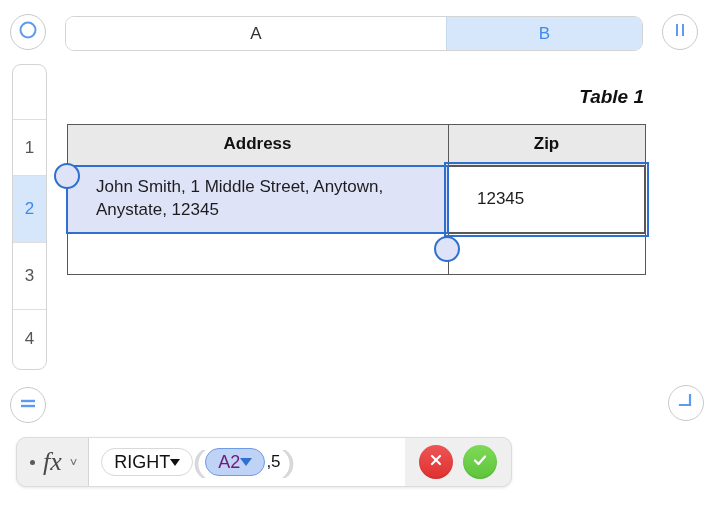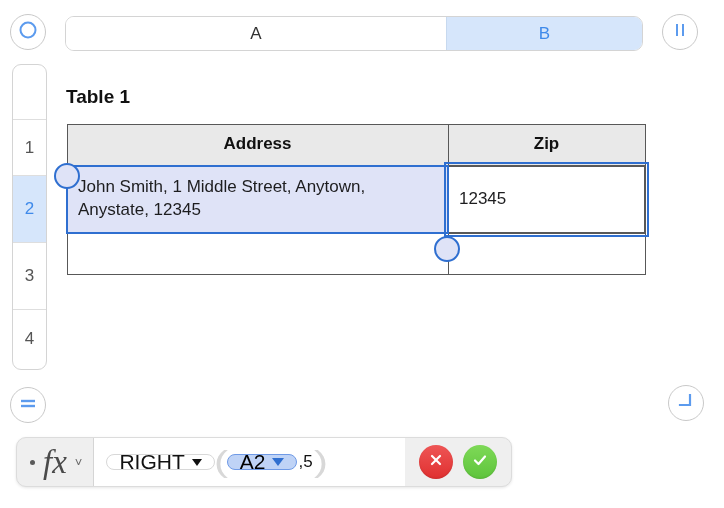--- a/index.html
+++ b/index.html
@@ -89,39 +89,40 @@
   .row-head.rh-2 { height: 67px; background: #d6e6fb; color: #3f8aea; }
   .row-head.rh-3 { height: 67px; }
   .row-head.rh-4 { height: 58px; }
 
   
   #table-title {
     position: absolute;
     left: 66px;
     top: 86px;
     width: 578px;
-    text-align: left;
+    text-align: right;
     font-size: 19px;
     font-weight: bold;
     color: #111111;
+    font-style: italic;
   }
 
   
   #sheet-table {
     position: absolute;
     left: 66px;
     top: 124px;
     width: 578px;
     border-collapse: collapse;
     table-layout: fixed;
     background: #ffffff;
   }
   #sheet-table td, #sheet-table th {
     border: 1px solid #585858;
-    padding: 0 10px;
+    padding: 0 28px;
     font-size: 17px;
     vertical-align: middle;
     box-sizing: border-box;
     line-height: 1.35;
   }
   #sheet-table th {
     background: #e9e9e9;
     font-weight: bold;
     text-align: center;
     height: 41px;
@@ -191,56 +192,55 @@
     border-right: 1px solid #d5d5d5;
     box-sizing: border-box;
   }
   #fx-dot {
     width: 5px; height: 5px; border-radius: 50%;
     background: #5a5a5a;
   }
   #fx-symbol {
     font-family: "Liberation Serif", serif;
     font-style: italic;
-    font-size: 33px;
+    font-size: 26px;
     color: #4a4a4a;
     line-height: 1;
   }
   #fx-chevron { font-size: 13px; color: #6a6a6a; line-height: 1; }
 
   #formula-field {
     flex: 1;
     height: 100%;
     background: #ffffff;
     display: flex;
     align-items: center;
     padding-left: 12px;
     box-sizing: border-box;
     overflow: hidden;
   }
   .token-pill {
     display: inline-flex;
     align-items: center;
-    gap: 7px;
-    height: 16px;
+    height: 28px;
     padding: 0 12px;
     border-radius: 14px;
-    font-size: 21px;
+    font-size: 18px;
     box-sizing: border-box;
     white-space: nowrap;
   }
   .token-pill.fn {
     background: #ffffff;
     border: 1px solid #d8d8d8;
     color: #111111;
   }
   .token-pill.ref {
     background: #bfd3f6;
     border: 1px solid #6f9ae6;
-    color: #000000;
+    color: #701a75;
   }
   .caret-dark {
     width: 0; height: 0;
     border-left: 5px solid transparent;
     border-right: 5px solid transparent;
     border-top: 7px solid #111111;
   }
   .caret-blue {
     width: 0; height: 0;
     border-left: 6px solid transparent;

